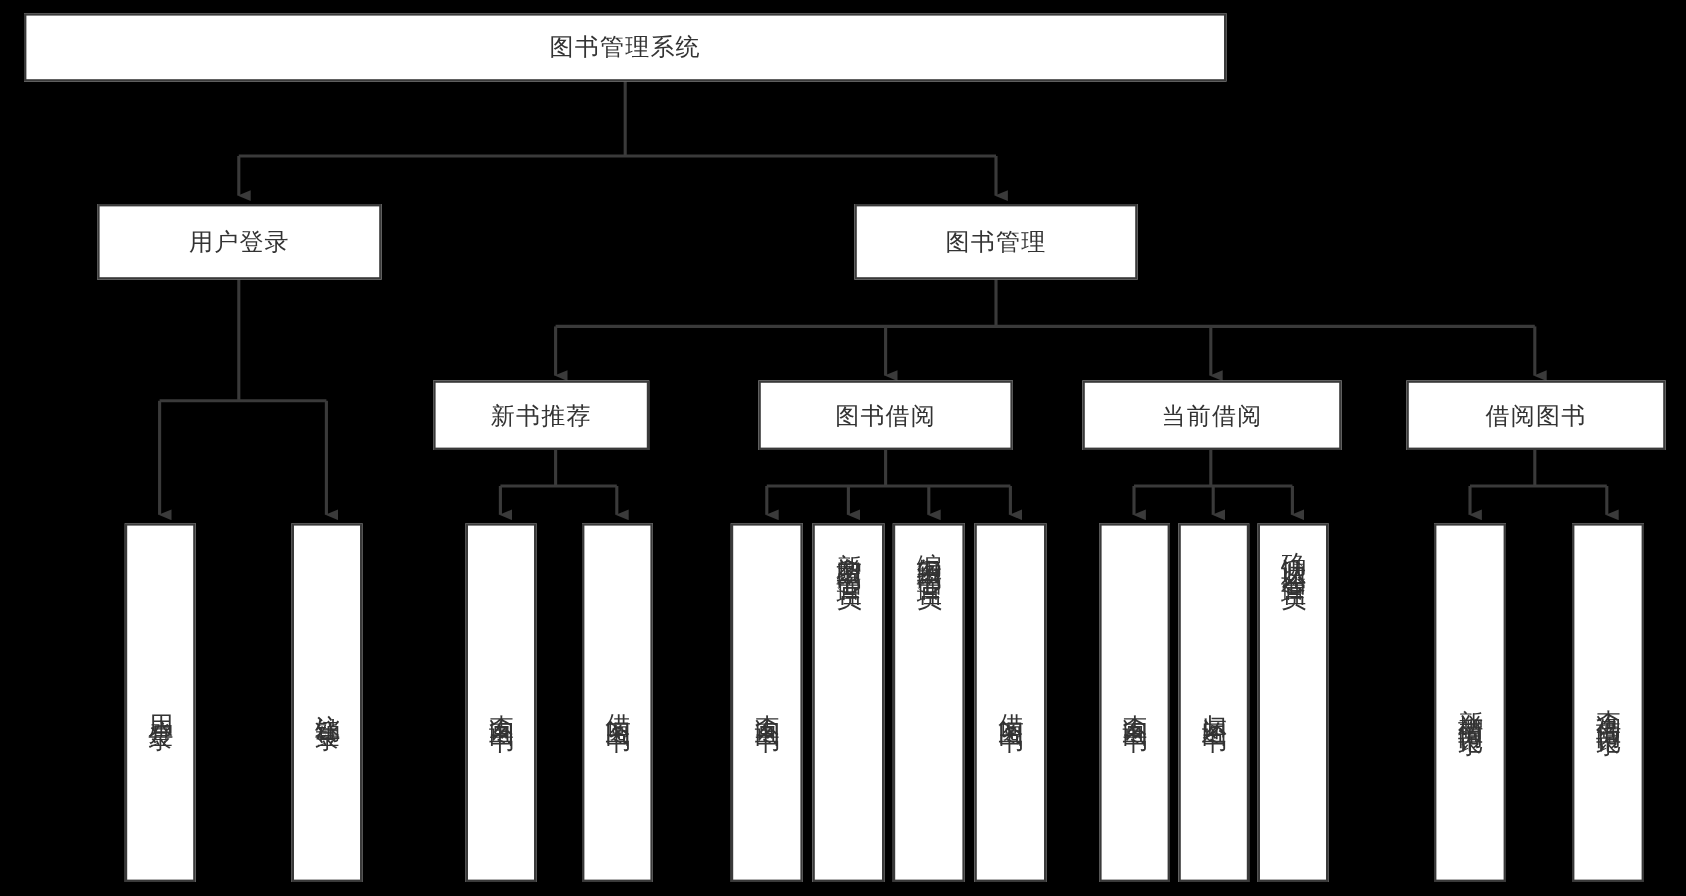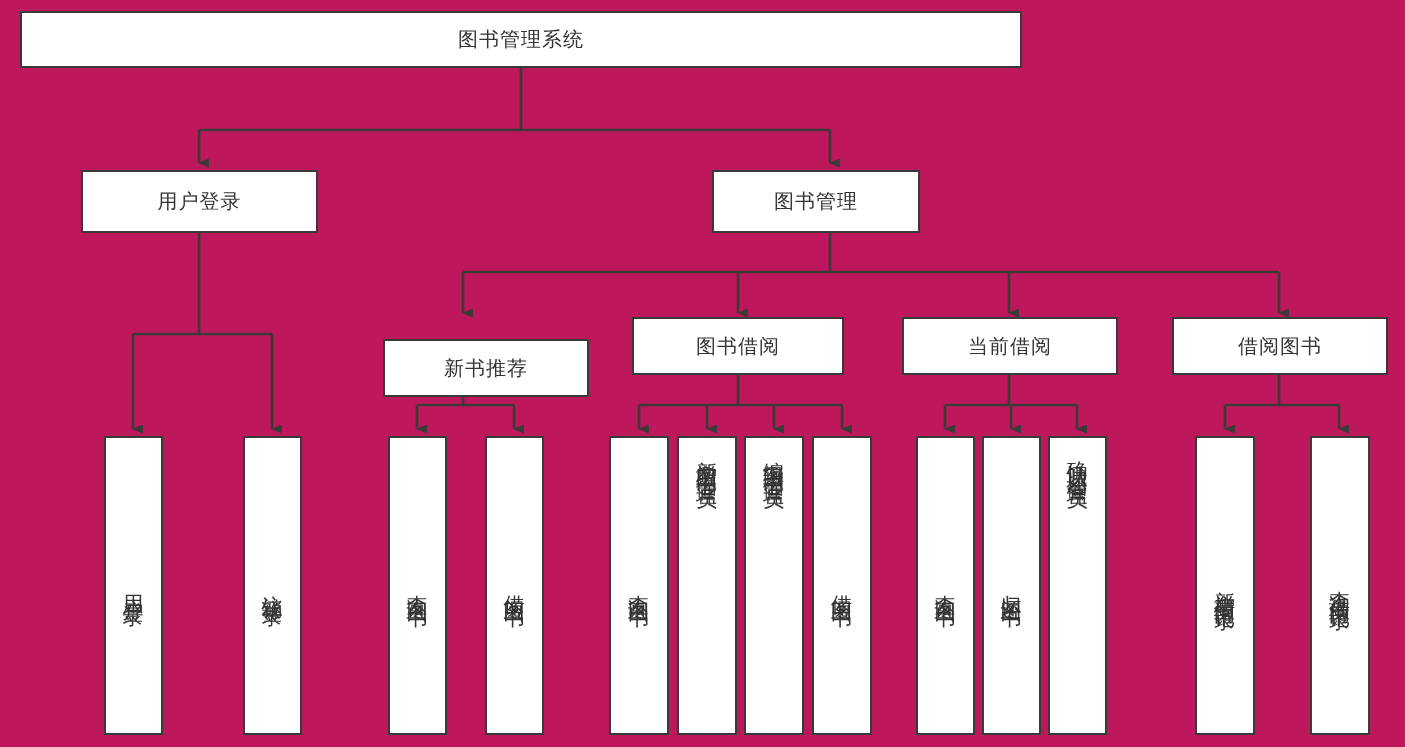--- a/index.html
+++ b/index.html
@@ -1,21 +1,21 @@
 <!DOCTYPE html>
 <html><head>
 <meta charset="utf-8">
 <style>
   html,body{margin:0;padding:0;background:#ffffff;}
   body{
     width:1405px;height:747px;overflow:hidden;
     font-family:"Liberation Sans","DejaVu Sans",sans-serif;
     background:#fdfdfd;
   }
-  #stage{position:relative;width:1405px;height:747px;background:#be185d;}
+  #stage{position:relative;width:1405px;height:747px;background:#000000;}
   svg{position:absolute;left:0;top:0;}
   .nodebox{
     position:absolute;
     background:#ffffff;
     border:2.5px solid #3a3a3a;
     box-sizing:border-box;
     display:flex;align-items:center;justify-content:center;
     color:#333333;
   }
   .hbox .lbl{
@@ -99,25 +99,25 @@
     </g>
   </svg>
 
   <div class="nodebox hbox" style="left:20px;top:11px;width:1002px;height:57px;">
     <span class="lbl">图书管理系统</span>
   </div>
 
   <div class="nodebox hbox" style="left:81px;top:170px;width:237px;height:63px;">
     <span class="lbl">用户登录</span>
   </div>
-  <div class="nodebox hbox" style="left:712px;top:170px;width:208px;height:63px;">
+  <div class="nodebox hbox" style="left:712px;top:170px;width:236px;height:63px;">
     <span class="lbl">图书管理</span>
   </div>
 
-  <div class="nodebox hbox" style="left:383px;top:317px;width:206px;height:58px;margin-top:22px;">
+  <div class="nodebox hbox" style="left:361px;top:317px;width:180px;height:58px;">
     <span class="lbl">新书推荐</span>
   </div>
   <div class="nodebox hbox" style="left:632px;top:317px;width:212px;height:58px;">
     <span class="lbl">图书借阅</span>
   </div>
   <div class="nodebox hbox" style="left:902px;top:317px;width:216px;height:58px;">
     <span class="lbl">当前借阅</span>
   </div>
   <div class="nodebox hbox" style="left:1172px;top:317px;width:216px;height:58px;">
     <span class="lbl">借阅图书</span>

